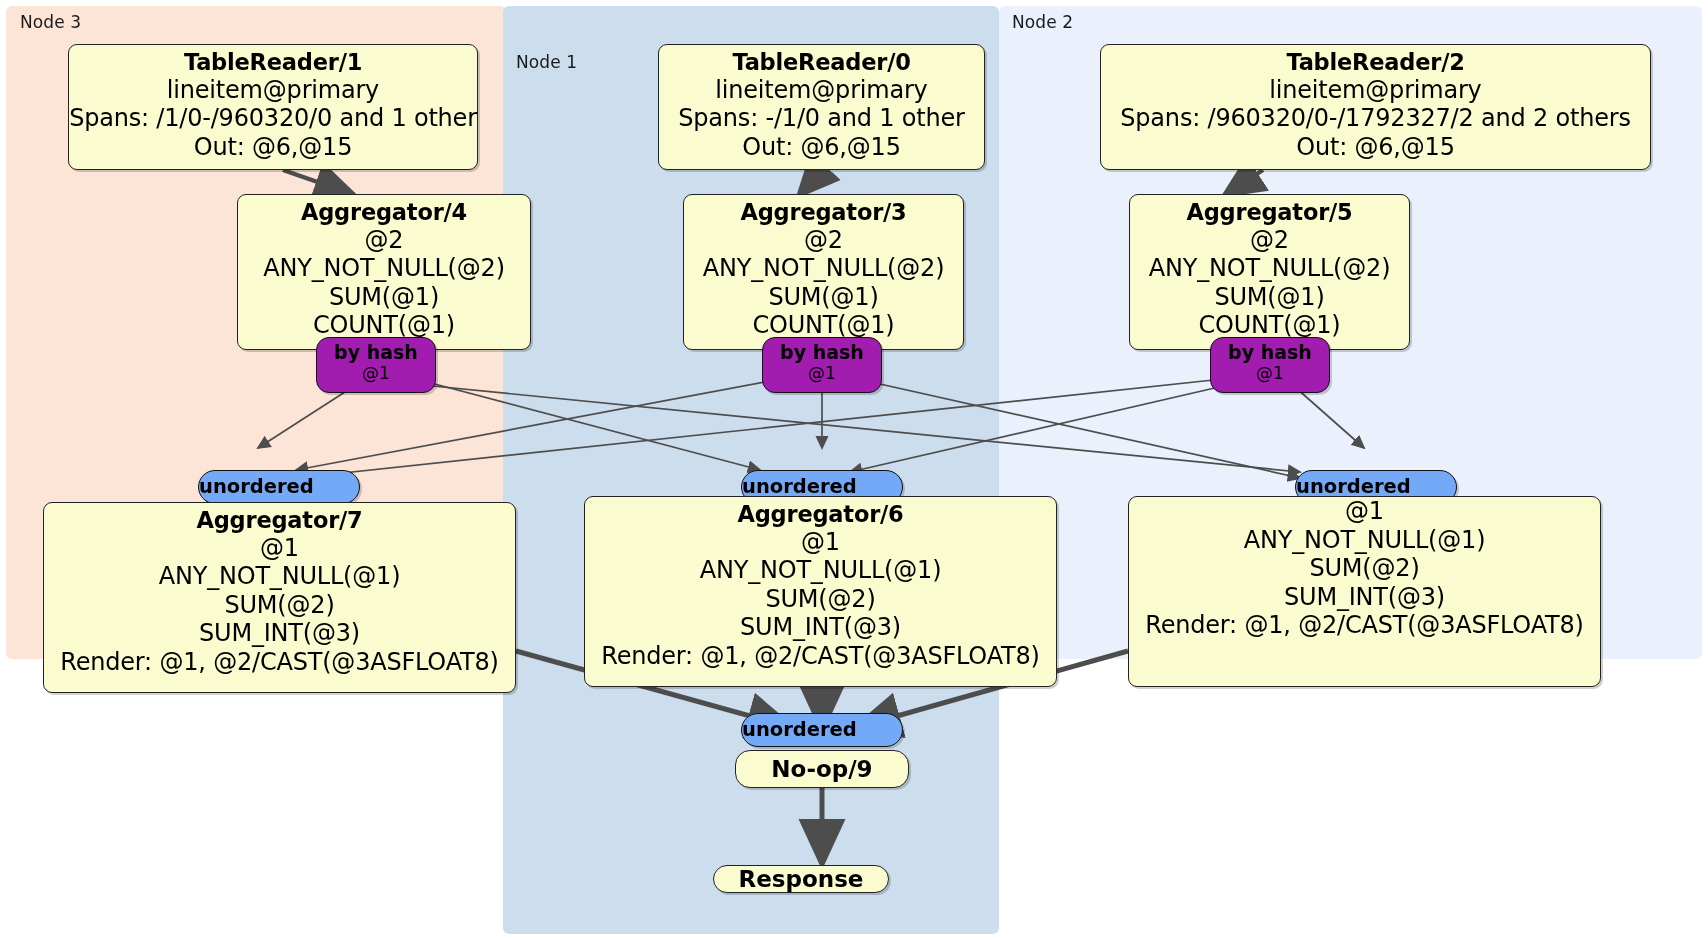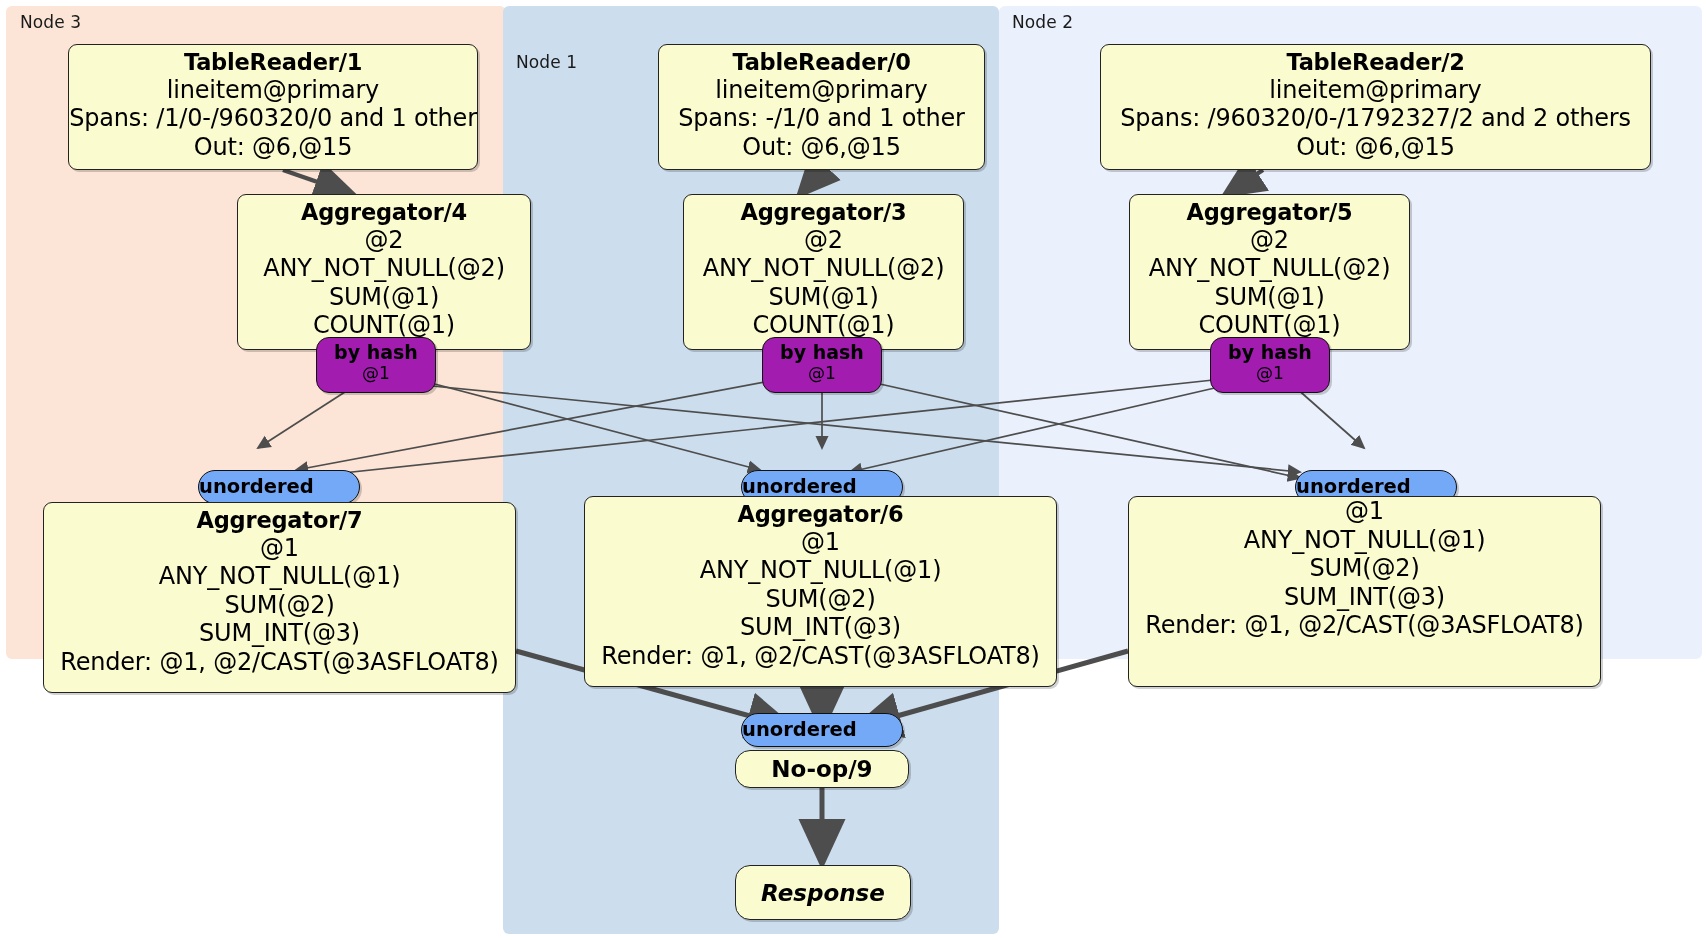--- a/index.html
+++ b/index.html
@@ -149,21 +149,21 @@
   <div class="pill unord" style="left:741px;top:713px;width:162px;height:34px;">
     <div class="flexmid">
         <div class="t1">unordered</div>
       </div>
   </div>
 
   <div class="simple" style="left:735px;top:750px;width:174px;height:38px;">
     <span>No-op/9</span>
   </div>
 
-  <div class="simple" style="left:735px;top:865px;width:176px;height:55px;font-style:italic;">
+  <div class="simple" style="left:713px;top:865px;width:176px;height:28px;">
     <span>Response</span>
   </div>
 
   <div class="pbox" style="left:1100px;top:44px;width:551px;height:126px;">
     <div class="ttl">TableReader/2</div>
     <div class="ln">lineitem@primary</div>
     <div class="ln">Spans: /960320/0-/1792327/2 and 2 others</div>
     <div class="ln">Out: @6,@15</div>
   </div>
 

